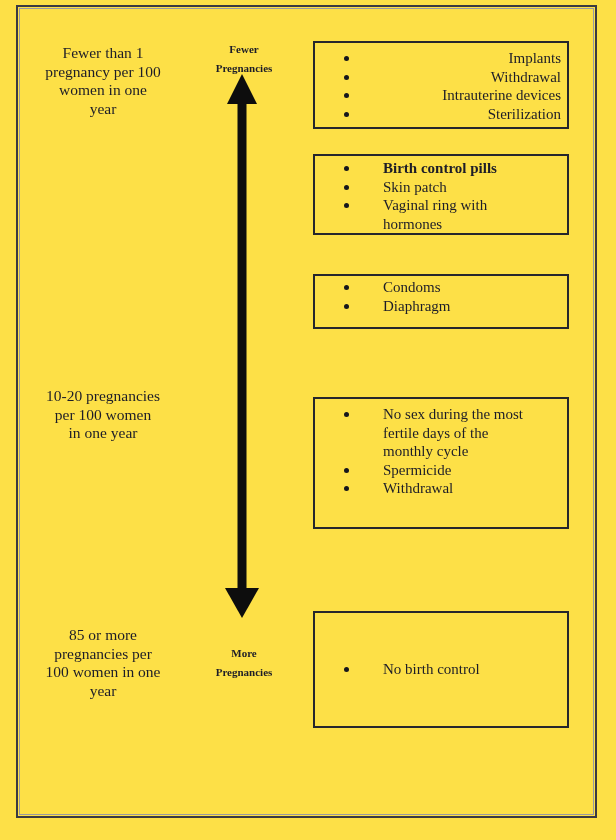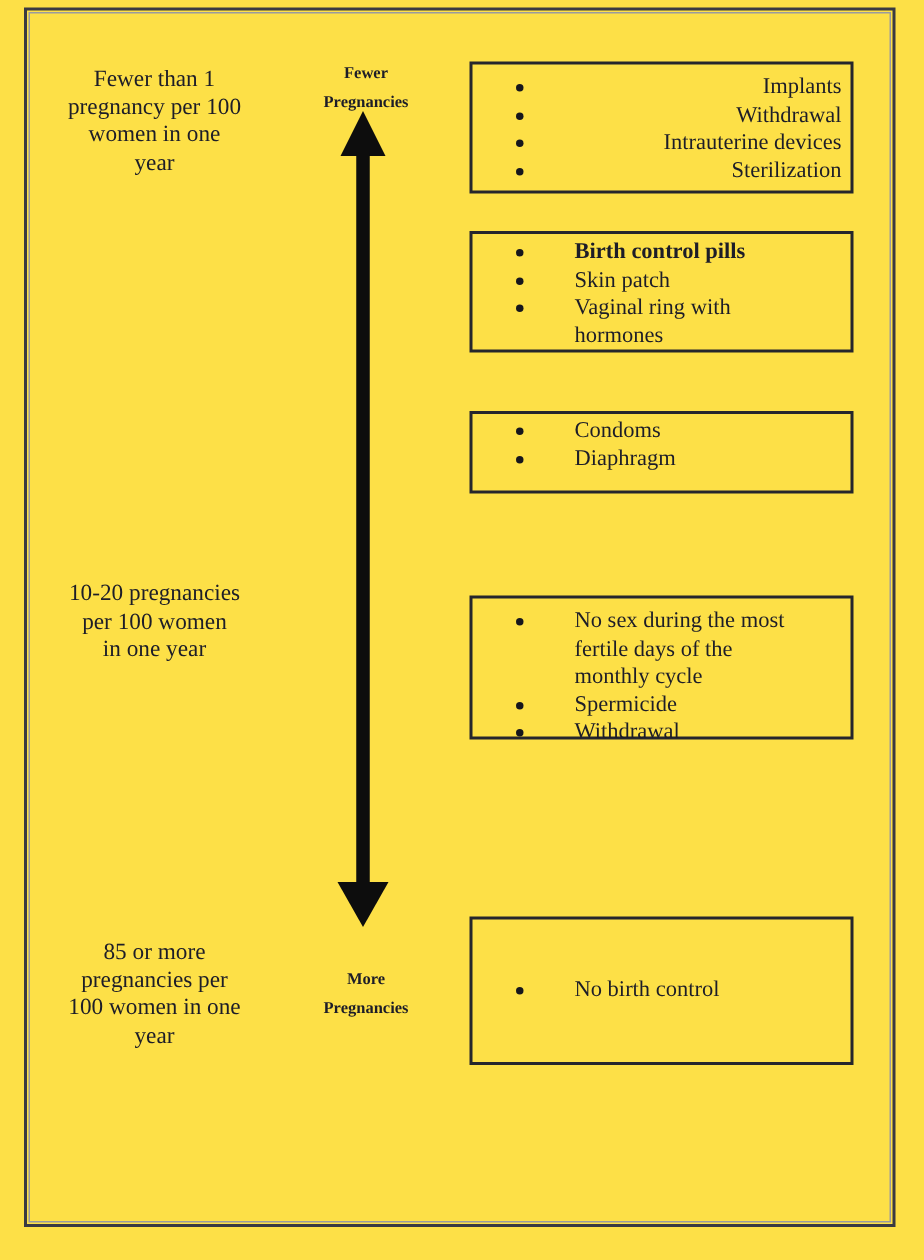--- a/index.html
+++ b/index.html
@@ -57,22 +57,22 @@
   .method-box {
     position: absolute;
     left: 313px;
     width: 256px;
     border: 2px solid #26262c;
     background: transparent;
   }
   .method-box.b1 { top: 41px;  height: 88px;  padding-top: 6px; text-align: right; }
   .method-box.b2 { top: 154px; height: 81px;  padding-top: 3px; }
   .method-box.b3 { top: 274px; height: 55px;  padding-top: 2px; }
-  .method-box.b4 { top: 397px; height: 96px; padding-top: 6px; }
-  .method-box.b5 { top: 611px; height: 99px;  display: flex; align-items: center; }
+  .method-box.b4 { top: 397px; height: 132px; padding-top: 6px; }
+  .method-box.b5 { top: 611px; height: 117px;  display: flex; align-items: center; }
   .method-box ul { list-style: none; width: 100%; }
   .method-box li {
     position: relative;
     padding-left: 68px;
     padding-right: 6px;
     font-size: 15px;
     line-height: 18.5px;
     white-space: pre-line;
   }
   .method-box li.bold { font-weight: bold; }

